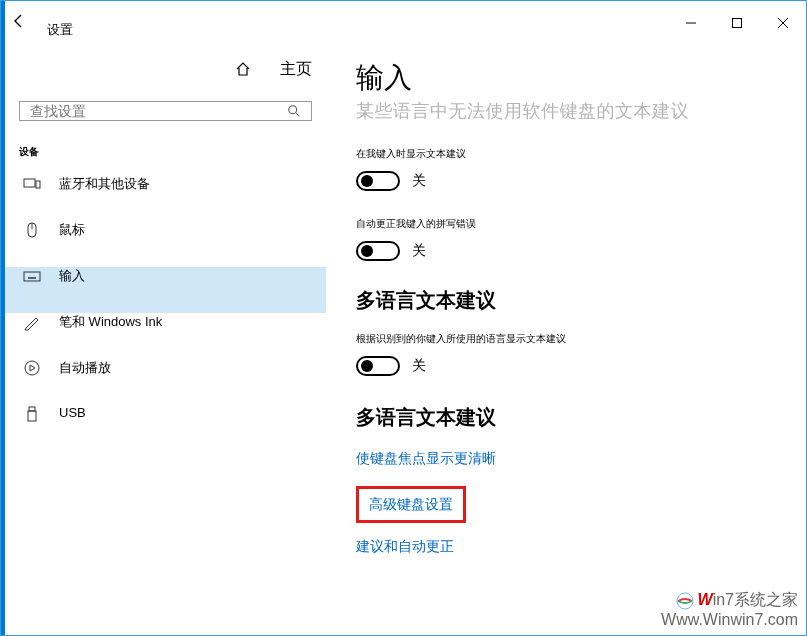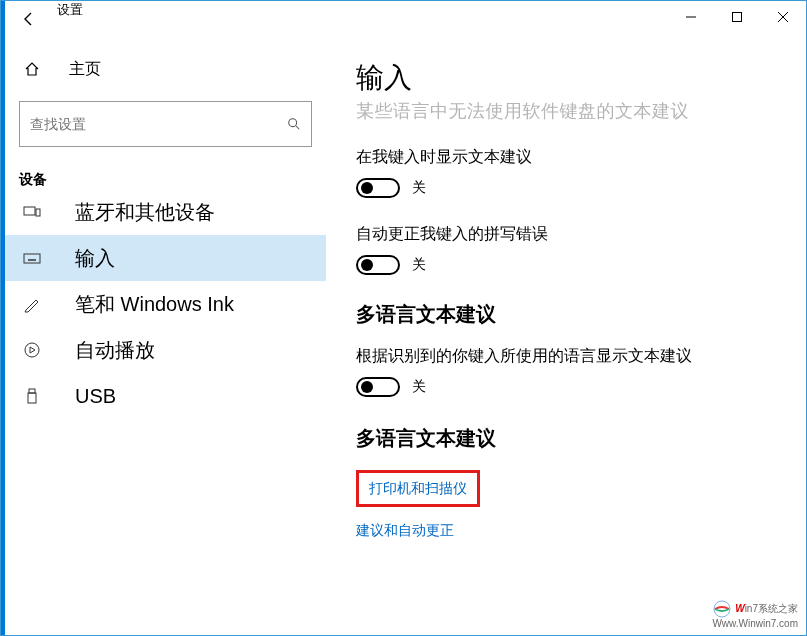--- a/index.html
+++ b/index.html
@@ -1,47 +1,47 @@
 <!DOCTYPE html>
 <html><head>
 <meta charset="utf-8">
 <style>
   * { box-sizing: border-box; margin: 0; padding: 0; font-family: "Segoe UI", "Microsoft YaHei", sans-serif; }
   body { background: #f0f0f0; width: 807px; height: 636px; overflow: hidden; position: relative; }
   .window { width: 807px; height: 636px; background: #fff; border: 1px solid #3a99d8; position: relative; }
   .left-edge { position: absolute; left: 0; top: 0; bottom: 0; width: 4px; background: #0078d7; }
-  .titlebar { display: flex; align-items: flex-start; height: 38px; padding-left: 10px; }
+  .titlebar { display: flex; align-items: flex-end; height: 38px; }
   .back-btn { width: 36px; height: 36px; display: flex; align-items: center; justify-content: center; font-size: 16px; color: #000; cursor: pointer; }
   .titlebar-title { font-size: 13px; margin-left: 10px; }
   .winbtns { margin-left: auto; display: flex; }
   .winbtn { width: 46px; height: 32px; display: flex; align-items: center; justify-content: center; cursor: pointer; }
   .body-area { display: flex; height: calc(100% - 38px); }
   .sidebar { width: 325px; padding: 10px 14px 10px 18px; border-right: none; }
-  .home-row { display: flex; align-items: center; gap: 28px; height: 40px; padding-left: 4px; cursor: pointer; }
+  .home-row { display: flex; align-items: center; gap: 28px; height: 40px; padding-left: 4px; cursor: pointer; justify-content: flex-end; }
   .home-row .icon { width: 18px; display:flex; justify-content:center; }
-  .search { margin-top: 12px; height: 46px; border: 1px solid #999; display: flex; align-items: center; padding: 0 10px; }
+  .search { margin-top: 12px; height: 20px; border: 1px solid #999; display: flex; align-items: center; padding: 0 10px; }
   .search input { border: none; outline: none; flex: 1; font-size: 14px; background: transparent; }
-  .section-label { font-size: 14px; font-weight: 600; margin-top: 24px; }
-  .nav-item { display: flex; align-items: center; gap: 34px; height: 46px; padding-left: 4px; cursor: pointer; font-size: 20px; }
+  .section-label { font-size: 10px; font-weight: 600; margin-top: 24px; margin-bottom: 16px; }
+  .nav-item { display: flex; align-items: flex-start; gap: 18px; height: 46px; padding-left: 4px; cursor: pointer; font-size: 13px; }
   .nav-item.sel { background: #d0e7f8; margin-left: -18px; margin-right: -14px; padding-left: 22px; position: relative; }
   .nav-item.sel::before { content:""; position:absolute; left:0; top:0; bottom:0; width:4px; background:#0078d7; }
   .nav-item .icon { width: 18px; display:flex; justify-content:center; color:#333; }
   .content { flex: 1; padding: 20px 30px 20px 30px; overflow: hidden; position: relative; }
   .h1 { font-size: 28px; font-weight: 400; margin-bottom: 2px; }
   .faint-line { font-size: 18px; color: #b5b5b5; letter-spacing: 0.5px; margin-bottom: 24px; white-space: nowrap; overflow:hidden; }
-  .setting-label { font-size: 16px; color: #000; margin-bottom: 10px; }
+  .setting-label { font-size: 10px; color: #000; margin-bottom: 10px; }
   .toggle-row { display: flex; align-items: center; gap: 12px; margin-bottom: 26px; }
   .toggle { width: 44px; height: 20px; border: 2px solid #000; border-radius: 12px; position: relative; cursor: pointer; }
   .toggle .knob { width: 12px; height: 12px; background: #000; border-radius: 50%; position: absolute; left: 3px; top: 2px; }
   .toggle-text { font-size: 14px; }
   .h2 { font-size: 20px; font-weight: 700; margin-top: 8px; margin-bottom: 18px; }
   .link { color: #0067c0; font-size: 14px; cursor: pointer; display: inline-block; margin-bottom: 18px; }
   .redbox { border: 3px solid #e21b1b; padding: 6px 10px; display: inline-block; margin-bottom: 14px; }
   .redbox .link { margin-bottom: 0; }
-  .watermark { position: absolute; right: 8px; bottom: 6px; font-size: 10px; color: #666; text-align: center; pointer-events: none; }
+  .watermark { position: absolute; right: 8px; bottom: 6px; font-size: 16px; color: #666; text-align: center; pointer-events: none; }
   .watermark .top { display:flex; align-items:center; gap:4px; justify-content:flex-end; }
   .watermark .logo { width:18px; height:18px; display:inline-block; }
   .watermark b { color:#d00; font-style:italic; }
   svg { display: block; }
 </style>
 </head>
 <body>
 
 <div class="window">
   <div class="left-edge"></div>
@@ -99,20 +99,29 @@
         <span class="icon">
           <svg width="18" height="18" viewBox="0 0 18 18">
               <rect x="1" y="4" width="11" height="8" stroke="#333" fill="none"></rect>
               <rect x="13" y="6" width="4" height="7" stroke="#333" fill="none"></rect>
             </svg>
         </span>
         <span>蓝牙和其他设备</span>
       </div>
 
 
+      <div class="nav-item">
+        <span class="icon">
+          <svg width="18" height="18" viewBox="0 0 18 18">
+              <rect x="5" y="2" width="8" height="14" rx="4" stroke="#333" fill="none"></rect>
+              <line x1="9" y1="2" x2="9" y2="8" stroke="#333"></line>
+            </svg>
+        </span>
+        <span>鼠标</span>
+      </div>
 
       <div class="nav-item sel">
         <span class="icon">
           <svg width="18" height="18" viewBox="0 0 18 18">
               <rect x="1" y="5" width="16" height="9" stroke="#333" fill="none"></rect>
               <line x1="4" y1="8" x2="4" y2="8" stroke="#333" stroke-width="2"></line>
               <line x1="7" y1="8" x2="7" y2="8" stroke="#333" stroke-width="2"></line>
               <line x1="10" y1="8" x2="10" y2="8" stroke="#333" stroke-width="2"></line>
               <line x1="13" y1="8" x2="13" y2="8" stroke="#333" stroke-width="2"></line>
               <line x1="5" y1="11" x2="13" y2="11" stroke="#333" stroke-width="1.5"></line>
@@ -174,22 +183,23 @@
       <div class="h2">多语言文本建议</div>
       <div class="setting-label">根据识别到的你键入所使用的语言显示文本建议</div>
       <div class="toggle-row">
         <div class="toggle">
             <div class="knob"></div>
           </div>
         <div class="toggle-text">关</div>
       </div>
 
       <div class="h2" style="margin-top:28px">多语言文本建议</div>
+      <div><span class="link">使键盘焦点显示更清晰</span></div>
       <div class="redbox">
-        <span class="link">打印机和扫描仪</span>
+        <span class="link">高级键盘设置</span>
       </div>
       <div><span class="link">建议和自动更正</span></div>
 
     </div>
   </div>
 
   <div class="watermark">
     <div class="top">
       <span class="logo">
         <svg viewBox="0 0 18 18">

